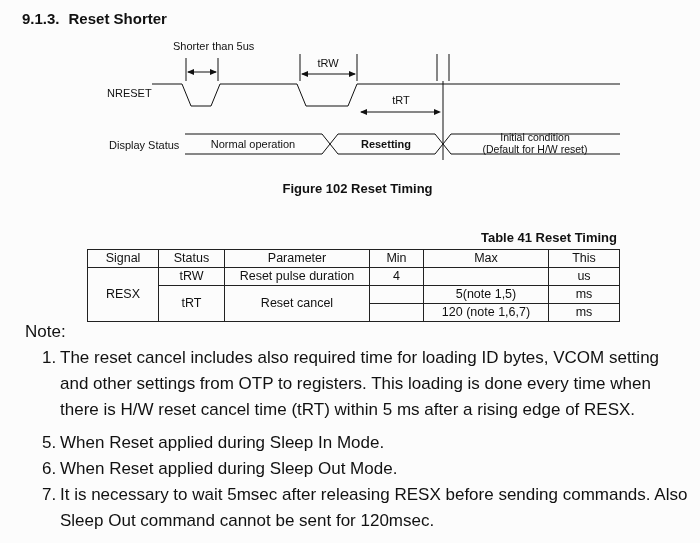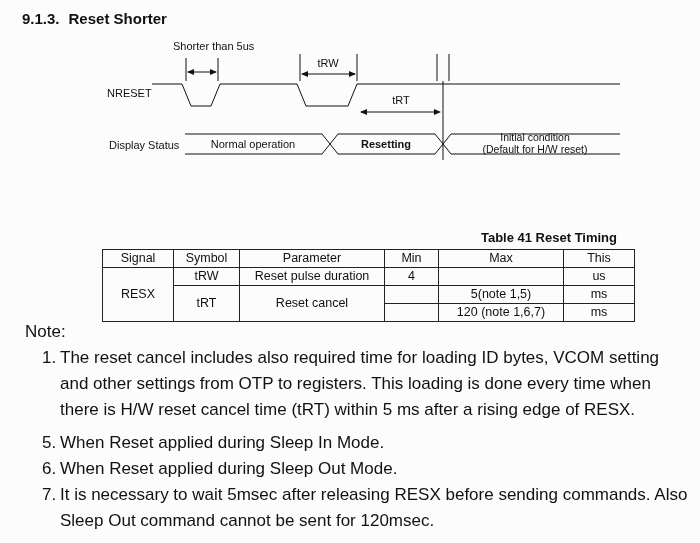--- a/index.html
+++ b/index.html
@@ -20,21 +20,21 @@
   .diagram { position: absolute; left: 85px; top: 36px; }
   .fig-caption {
     position: absolute; left: 85px; top: 181px; width: 545px;
     text-align: center; font-weight: bold; font-size: 13px;
   }
   .tbl-caption {
     position: absolute; left: 85px; top: 230px; width: 532px;
     text-align: right; font-weight: bold; font-size: 13px;
   }
   .timing-table {
-    position: absolute; left: 102px; top: 249px; width: 532px;
+    position: absolute; left: 87px; top: 249px; width: 532px;
     border-collapse: collapse; font-size: 12.5px; table-layout: fixed;
   }
   .timing-table th, .timing-table td {
     border: 1px solid #222; text-align: center; vertical-align: middle;
     padding: 1px 4px; height: 17px; font-weight: normal; line-height: 15px;
   }
   .notes {
     position: absolute; left: 25px; top: 319px; width: 666px;
     font-size: 17px; line-height: 26px;
   }
@@ -99,36 +99,37 @@
       <text x="22" y="61">NRESET</text>
       <text x="316" y="68" text-anchor="middle">tRT</text>
       <text x="24" y="113">Display Status</text>
       <text x="168" y="112" text-anchor="middle">Normal operation</text>
       <text x="301" y="112" text-anchor="middle" font-weight="bold">Resetting</text>
       <text x="450" y="105" text-anchor="middle" font-size="10.5">Initial condition</text>
       <text x="450" y="117" text-anchor="middle" font-size="10.5">(Default for H/W reset)</text>
     </g>
   </svg>
 
+  <div class="fig-caption">Figure 102 Reset Timing</div>
 
   <div class="tbl-caption">Table 41 Reset Timing</div>
 
   <table class="timing-table">
     <colgroup>
       <col style="width:71px">
         <col style="width:66px">
         <col style="width:145px">
       <col style="width:54px">
         <col style="width:125px">
         <col style="width:71px">
     </colgroup>
     <thead>
       <tr>
         <th>Signal</th>
-        <th>Symbol</th>
+        <th>Status</th>
         <th>Parameter</th>
         <th>Min</th>
         <th>Max</th>
         <th>This</th>
       </tr>
     </thead>
     <tbody>
       <tr>
         <td rowspan="3">RESX</td>
         <td>tRW</td>

